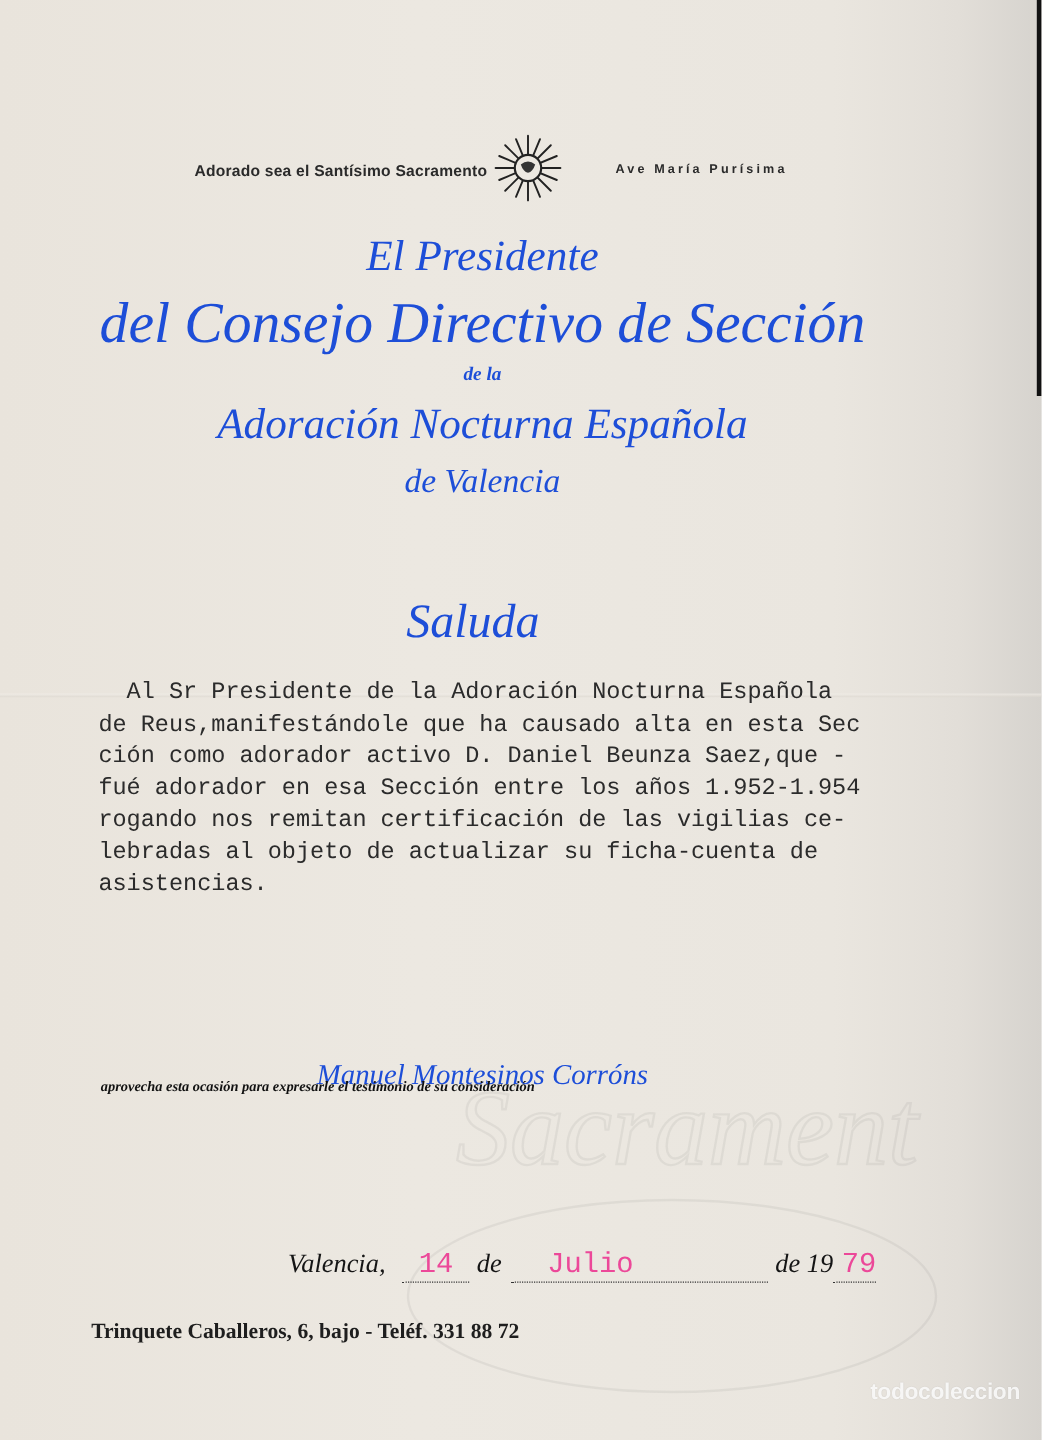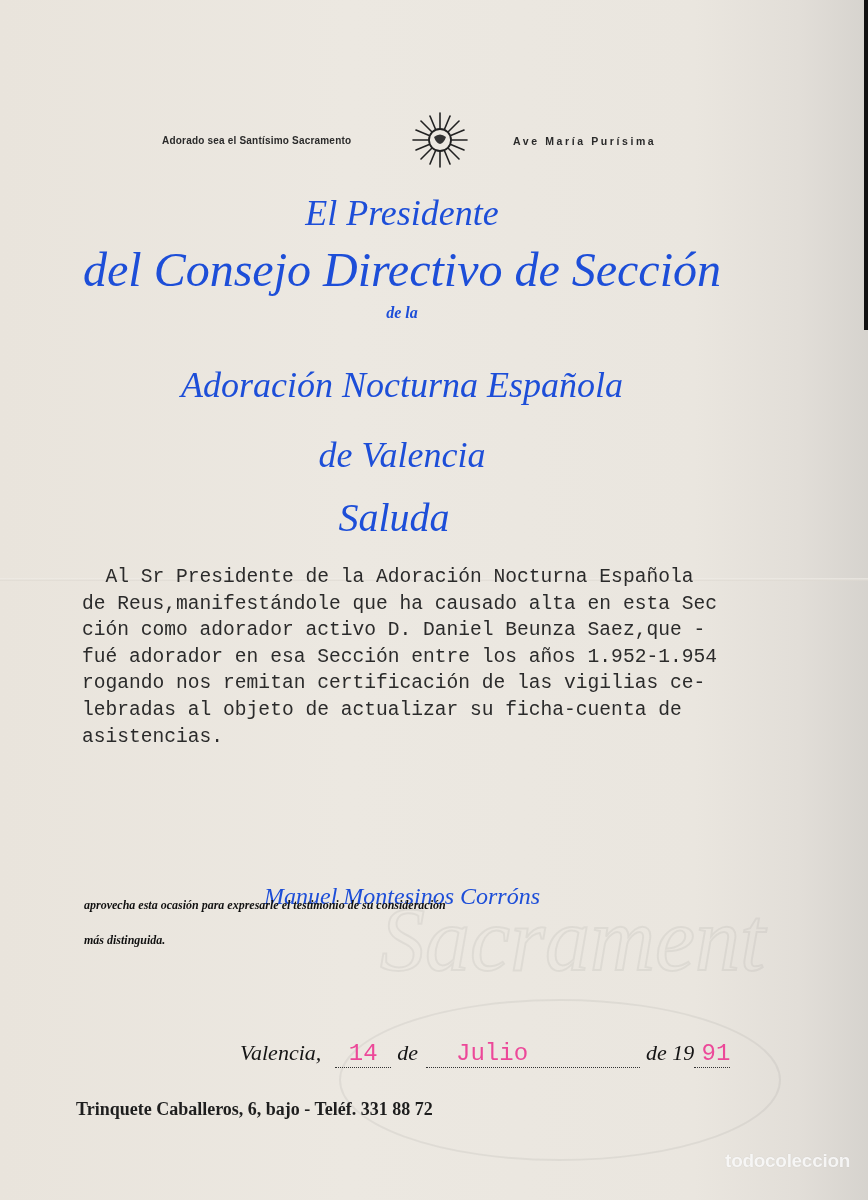--- a/index.html
+++ b/index.html
@@ -6,30 +6,30 @@
   body {
     width:868px; height:1200px; overflow:hidden; position:relative;
     background: linear-gradient(90deg, #e9e4dc 0%, #ece8e1 40%, #eae6df 80%, #e2ded8 92%, #d6d3ce 100%);
     font-family: "DejaVu Serif", serif;
     color:#1a1a1a;
   }
   .page-edge { position:absolute; top:0; right:0; width:4px; height:330px; background:#111; }
   .fold { position:absolute; left:0; right:0; top:578px; height:3px; background:linear-gradient(#f4f1ec,#d9d4cc); opacity:.6; }
   .abs { position:absolute; }
 
-  .header-left { left:162px; top:135px; font-family:"Liberation Sans", sans-serif; font-weight:bold; font-size:10px; letter-spacing:0.2px; color:#2a2a2a; }
+  .header-left { left:162px; top:135px; font-family:"Liberation Sans", sans-serif; font-weight:bold; font-size:13px; letter-spacing:0.2px; color:#2a2a2a; }
   .header-right { left:513px; top:135px; font-family:"Liberation Sans", sans-serif; font-weight:bold; font-size:10.5px; letter-spacing:2.6px; color:#2a2a2a; }
   .monstrance { left:410px; top:110px; width:60px; height:60px; }
 
   .script { font-family:"Liberation Serif", serif; font-style:italic; color:#1d4ed8; text-align:center; width:804px; left:0; }
   .t1 { top:192px; font-size:36px; }
   .t2 { top:242px; font-size:48px; }
   .t3 { top:304px; font-size:16px; font-weight:bold; }
-  .t4 { top:332px; font-size:36px;margin-top:32px; }
-  .t5 { top:386px; font-size:36px;margin-top:48px; }
+  .t4 { top:332px; font-size:36px; }
+  .t5 { top:386px; font-size:28px; }
   .saluda { top:494px; font-size:40px; left:-8px; }
 
   .typed { font-family:"Liberation Mono", monospace; font-size:19.6px; color:#2b2b2b; left:82px; top:564px; line-height:26.6px; white-space:pre; }
 
   .signer { top:883px; font-size:24px; }
   .closing { left:84px; top:888px; font-family:"Liberation Serif", serif; font-style:italic; font-weight:bold; font-size:12px; color:#111; line-height:35px; width:760px; }
 
   .date-row { left:240px; top:1040px; font-family:"Liberation Serif", serif; font-style:italic; font-size:22px; color:#151515; white-space:nowrap; }
   .date-row .typed-val { font-family:Liberation Mono, monospace; font-style:normal; font-size:24px; color:#ec4899; }
   .dotted { display:inline-block; border-bottom:1.5px dotted #333; text-align:center; }
@@ -78,23 +78,22 @@
 <div class="abs script t5">de Valencia</div>
 
 <div class="abs script saluda">Saluda</div>
 
 <div class="abs typed"><div>  Al Sr Presidente de la Adoración Nocturna Española</div><div>de Reus,manifestándole que ha causado alta en esta Sec</div><div>ción como adorador activo D. Daniel Beunza Saez,que -</div><div>fué adorador en esa Sección entre los años 1.952-1.954</div><div>rogando nos remitan certificación de las vigilias ce-</div><div>lebradas al objeto de actualizar su ficha-cuenta de</div><div>asistencias.</div></div>
 
 <div class="abs script signer">Manuel Montesinos Corróns</div>
 
 <div class="abs closing">
   <div>aprovecha esta ocasión para expresarle el testimonio de su consideración</div>
-  <div>más distinguida.</div>
 </div>
 
 <div class="abs date-row">
   <span>Valencia,</span><span class="dotted day typed-val">14</span><span>de</span><span class="dotted month typed-val">Julio</span><span>de</span>
-  <span>19</span><span class="dotted year typed-val">91</span>
+  <span>19</span><span class="dotted year typed-val">79</span>
 </div>
 
 <div class="abs address">Trinquete Caballeros, 6, bajo - Teléf.  331 88 72</div>
 
 <div class="abs watermark">todocoleccion</div>
 
 </body></html>

